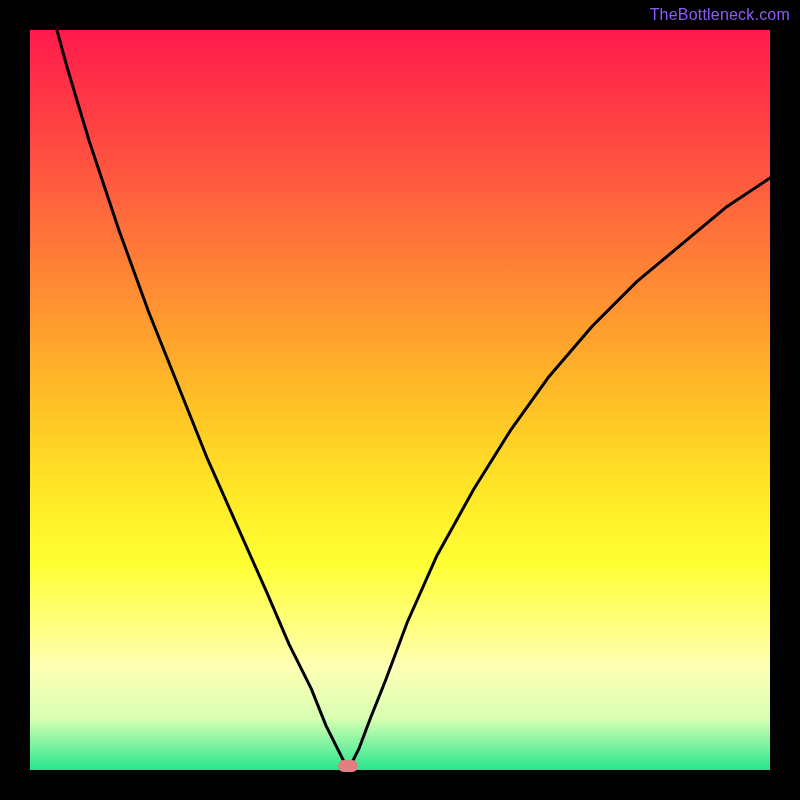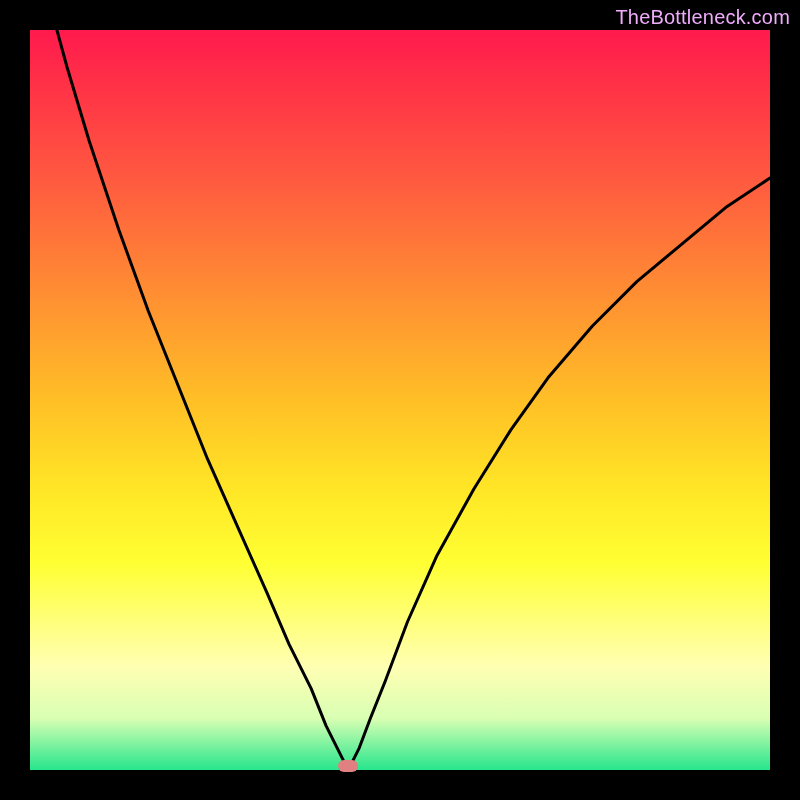--- a/index.html
+++ b/index.html
@@ -41,22 +41,22 @@
   }
   .plot-area svg {
     position: absolute;
     top: 0;
     left: 0;
   }
   .watermark {
     position: absolute;
     top: 6px;
     right: 10px;
-    color: #f0abfc;
-    font-size: 20px;
+    color: #8b5cf6;
+    font-size: 16px;
     letter-spacing: 0.2px;
     text-align: right;
   }
   .marker {
     position: absolute;
     width: 20px;
     height: 12px;
     background: #e08080;
     border-radius: 6px;
     transform: translate(-50%, -50%);

